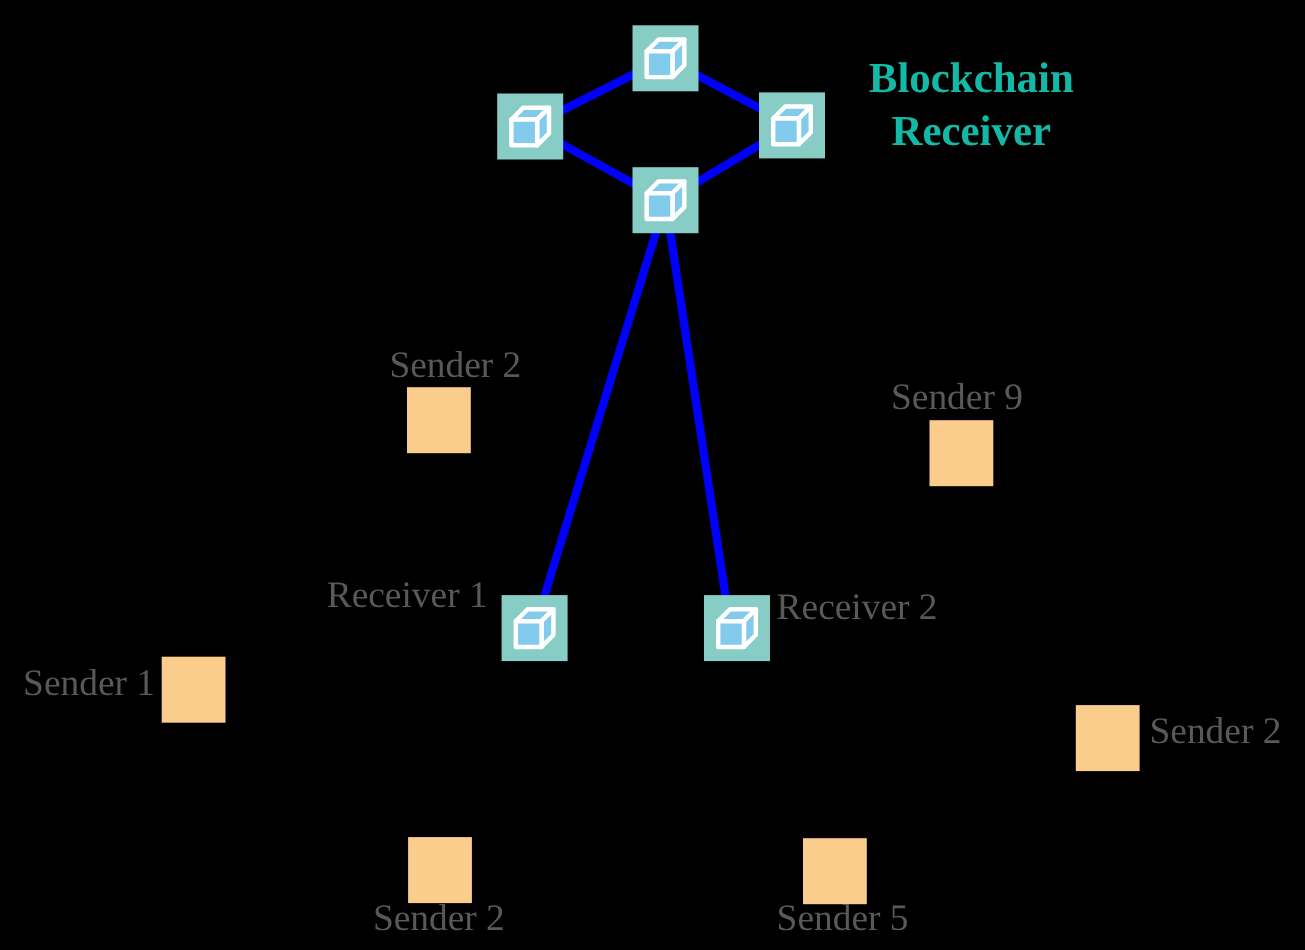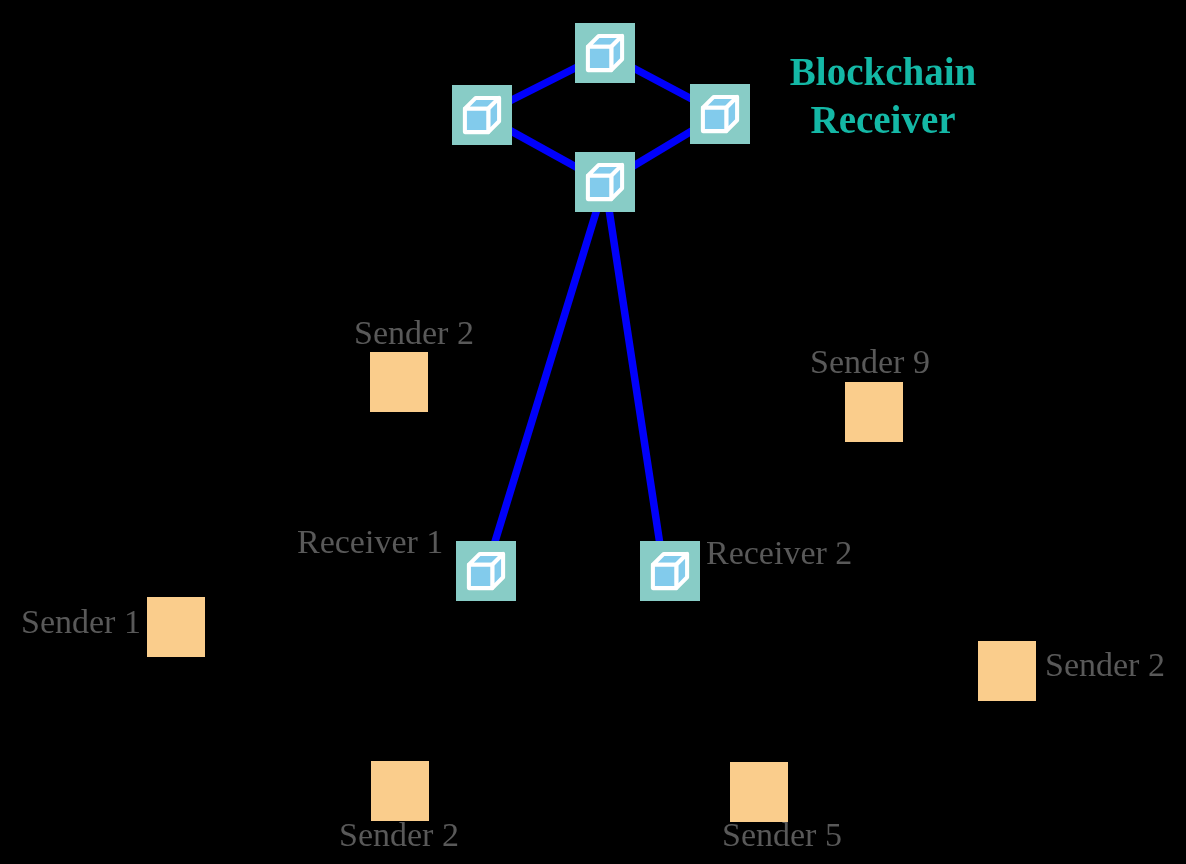--- a/index.html
+++ b/index.html
@@ -74,21 +74,21 @@
   .sender-1 { left: 147px; top: 597px; }
   .sender-2 { left: 370px; top: 352px; }
   .sender-3 { left: 845px; top: 382px; }
   .sender-4 { left: 978px; top: 641px; }
   .sender-5 { left: 730px; top: 762px; }
   .sender-6 { left: 371px; top: 761px; }
   .lbl-sender-1 { left: 21px;   top: 604px; }
   .lbl-sender-2 { left: 354px;  top: 315px; }
   .lbl-sender-3 { left: 810px;  top: 344px; }
   .lbl-sender-4 { left: 1045px; top: 647px; }
-  .lbl-sender-5 { left: 706px;  top: 817px; margin-left: 16px; }
+  .lbl-sender-5 { left: 706px;  top: 817px; }
   .lbl-sender-6 { left: 339px;  top: 817px; }
   .lbl-receiver-1 { left: 297px; top: 524px; }
   .lbl-receiver-2 { left: 706px; top: 535px; }
 </style>
 </head>
 <body>
 
 <div class="canvas">
 
   <svg width="0" height="0" style="position:absolute" aria-hidden="true">

